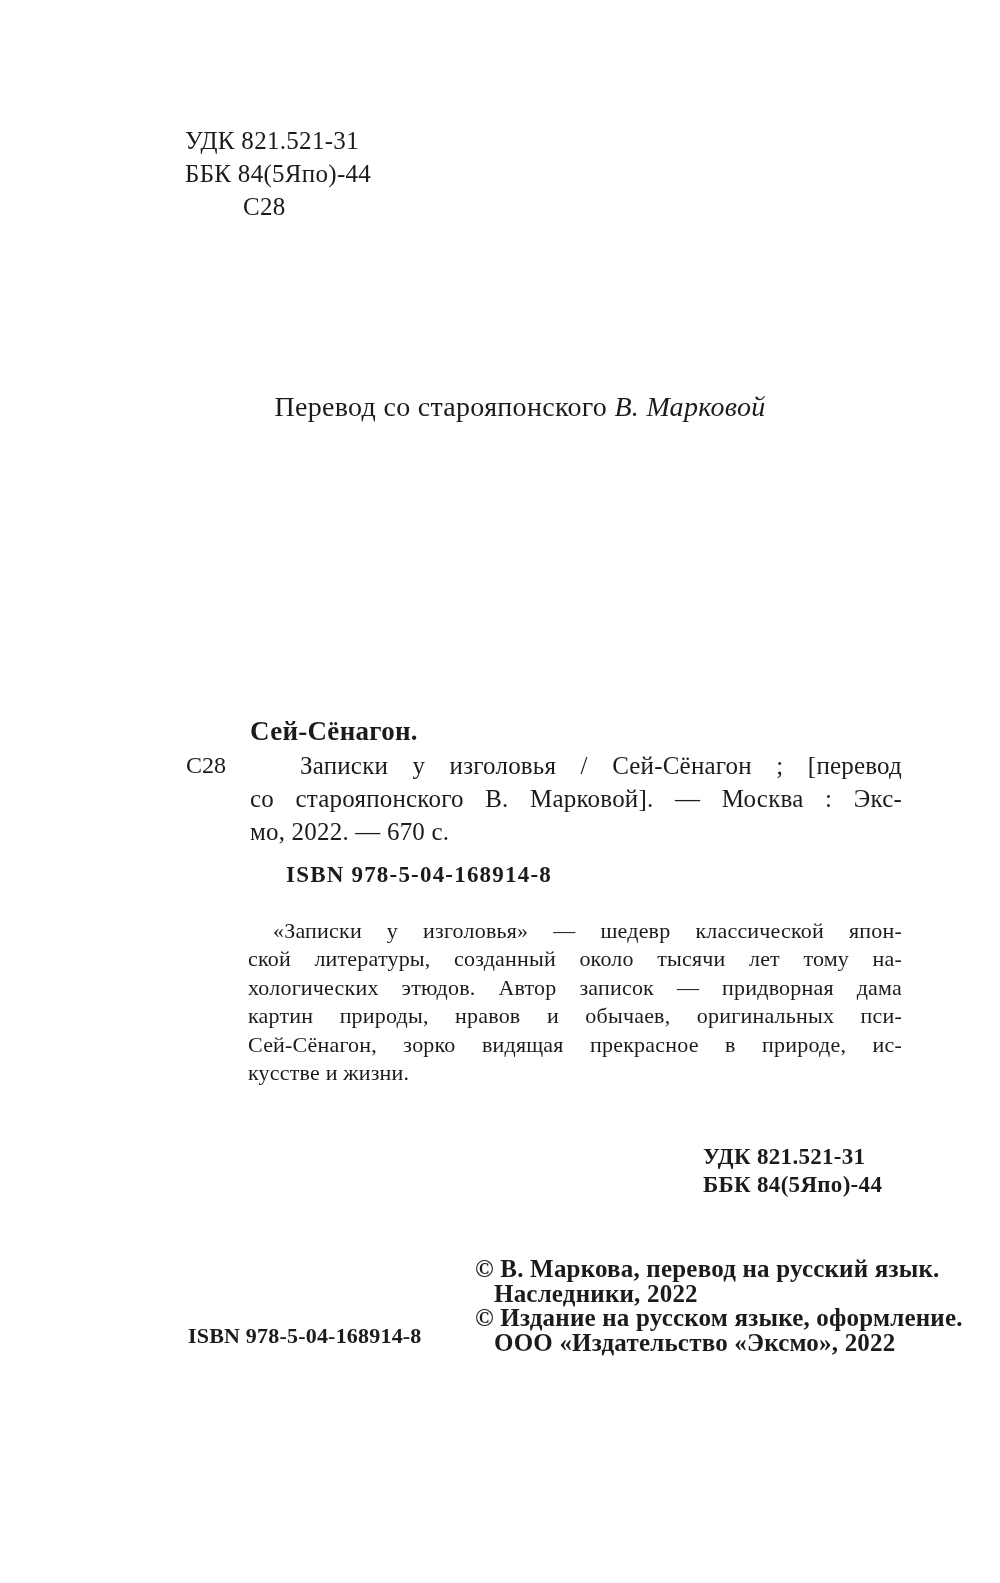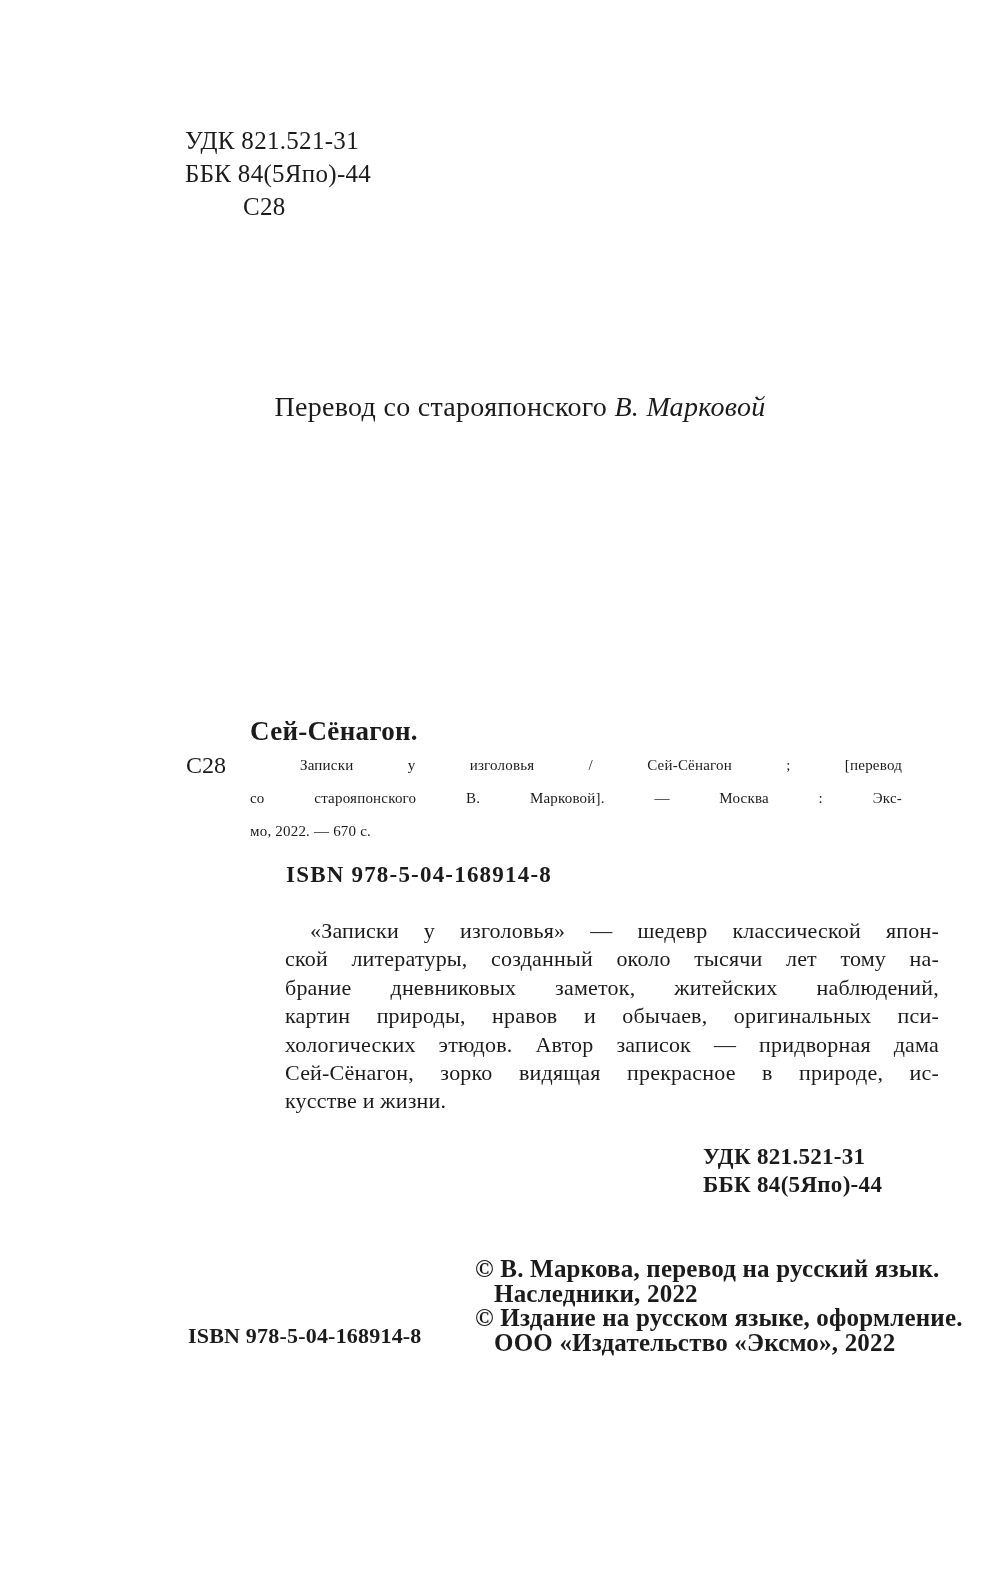--- a/index.html
+++ b/index.html
@@ -56,21 +56,21 @@
     left: 166px;
     top: 749px;
     font-size: 24px;
     line-height: 33px;
     white-space: nowrap;
   }
   .catalog-entry {
     left: 230px;
     top: 749px;
     width: 652px;
-    font-size: 15px;
+    font-size: 25px;
     line-height: 33px;
     letter-spacing: 0.2px;
   }
   .catalog-entry .line.just {
     text-align: justify;
     text-align-last: justify;
   }
   .catalog-entry .line.ind { text-indent: 50px; }
 
   .isbn-mid {
@@ -83,21 +83,20 @@
   }
 
   
   .annotation {
     left: 228px;
     top: 917px;
     width: 654px;
     font-size: 22px;
     line-height: 28.4px;
     letter-spacing: 0.2px;
-    margin-left: 37px;
   }
   .annotation .line.just {
     text-align: justify;
     text-align-last: justify;
   }
   .annotation .line.ind { text-indent: 25px; }
 
   
   .bottom-codes {
     left: 683px;
@@ -154,23 +153,22 @@
     <div class="line just ind">Записки у изголовья / Сей-Сёнагон ; [перевод</div>
     <div class="line just">со старояпонского В. Марковой]. — Москва : Экс-</div>
     <div class="line">мо, 2022. — 670 с.</div>
   </div>
 
   <div class="abs isbn-mid">ISBN 978-5-04-168914-8</div>
 
   <div class="abs annotation">
     <div class="line just ind">«Записки у изголовья» — шедевр классической япон-</div>
     <div class="line just">ской литературы, созданный около тысячи лет тому на-</div>
-    <div class="line just">брание дневниковых заметок, житейских наблюдений,</div>
+    <div class="line just">хологических этюдов. Автор записок — придворная дама</div>
     <div class="line just">картин природы, нравов и обычаев, оригинальных пси-</div>
-    <div class="line just">хологических этюдов. Автор записок — придворная дама</div>
     <div class="line just">Сей-Сёнагон, зорко видящая прекрасное в природе, ис-</div>
     <div class="line">кусстве и жизни.</div>
   </div>
 
   <div class="abs bottom-codes">
     <div>УДК 821.521-31</div>
     <div>ББК 84(5Япо)-44</div>
   </div>
 
   <div class="abs copyright">

